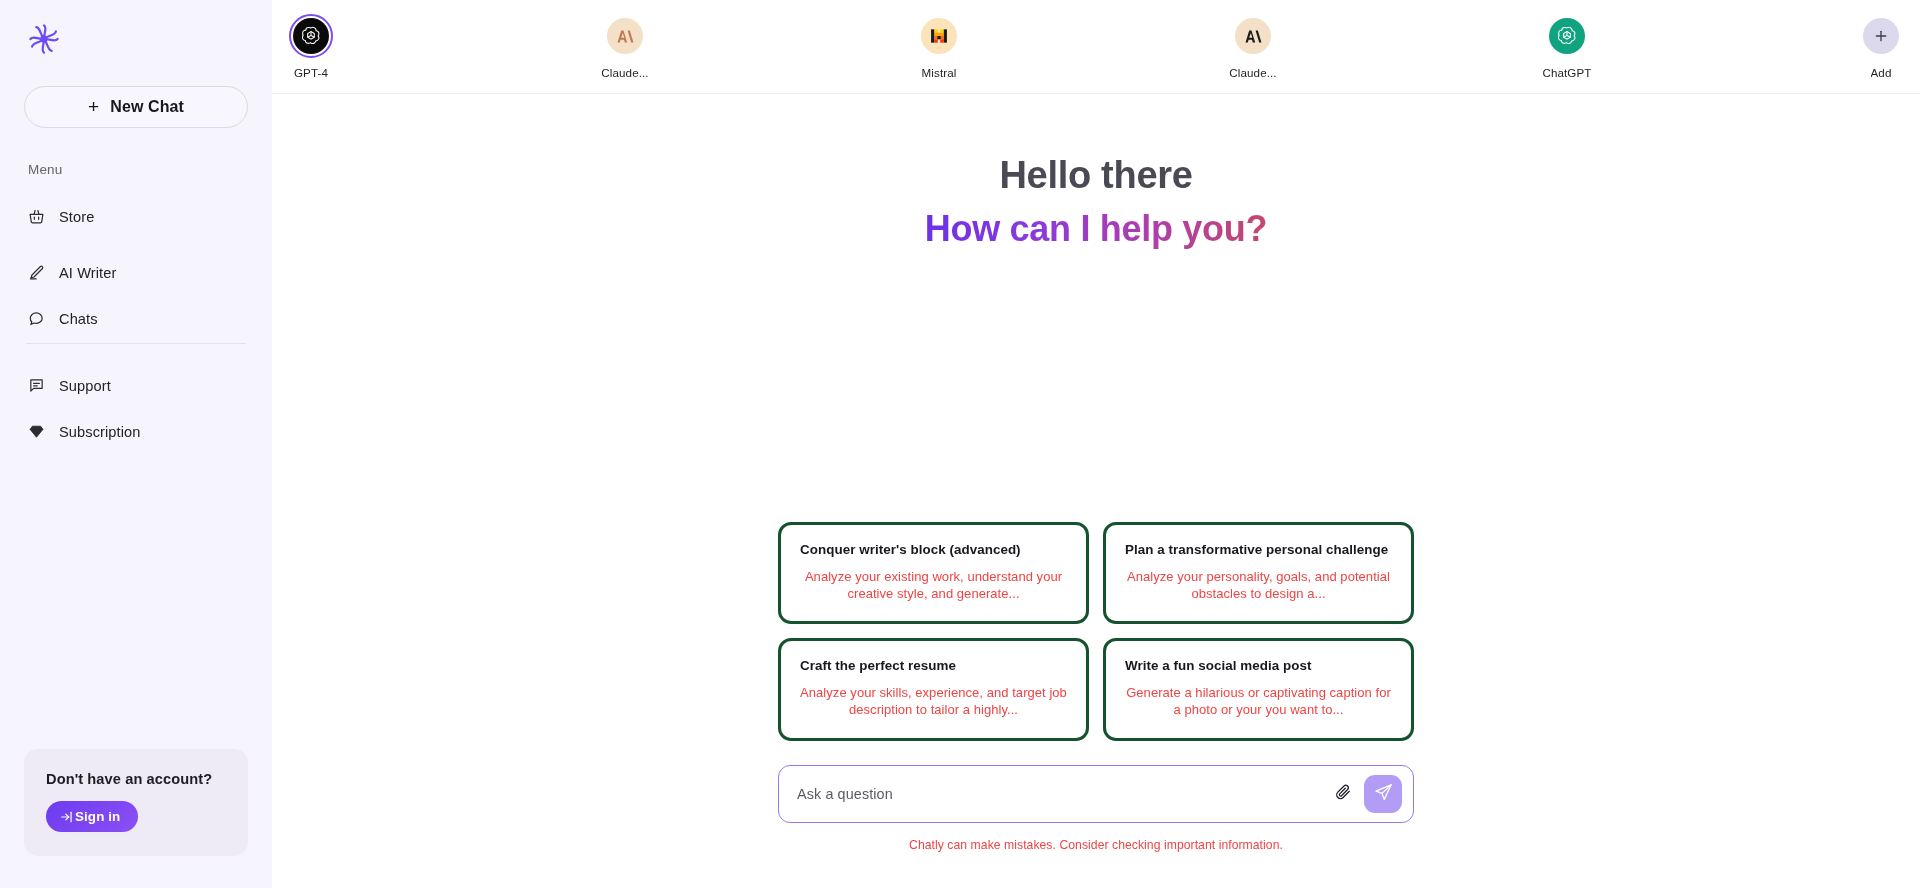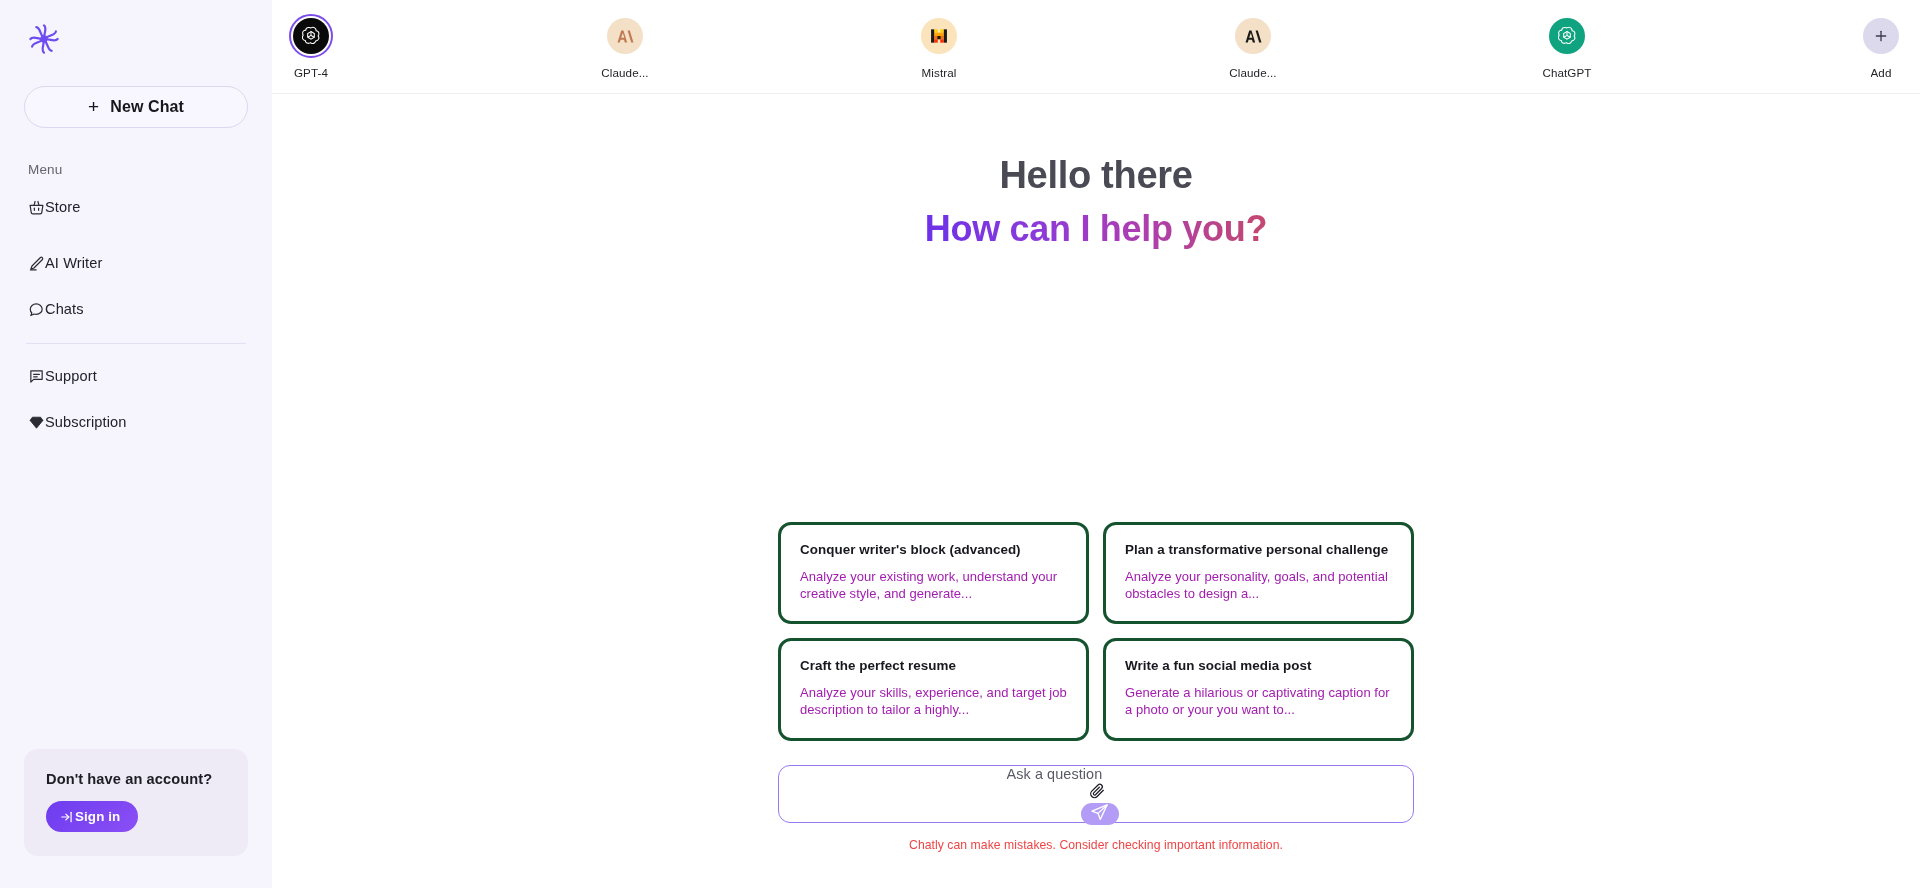--- a/index.html
+++ b/index.html
@@ -44,21 +44,21 @@
     margin-top: 34px;
     font-size: 13.5px;
     color: #65646f;
     padding-left: 4px;
     letter-spacing: .15px;
   }
 
   .nav-group { margin-top: 12px; display: flex; flex-direction: column; }
   .nav-item {
     height: 36px;
-    display: flex; align-items: center; 
+    display: flex; align-items: flex-end; gap: 14px;
     padding-left: 4px;
     cursor: pointer;
     color: #22222a;
     font-size: 14.6px;
     border-radius: 8px;
     letter-spacing: .1px;
   }
   .nav-item .ic { width: 17px; height: 17px; display:flex; align-items:center; justify-content:center; flex: 0 0 17px; }
   .nav-item .ic svg { display: block; }
   .nav-gap { height: 10px; }
@@ -166,32 +166,31 @@
     padding: 17px 19px 19px 19px;
     background: #fff;
     cursor: pointer;
     min-height: 92px;
   }
   .card-title {
     font-size: 13.4px; font-weight: 700; color: #18181f;
     margin-bottom: 9px; letter-spacing: .05px; line-height: 1.25;
   }
   .card-desc {
-    font-size: 13px; color: #a21caf; line-height: 1.33; letter-spacing: .05px;
+    font-size: 13px; color: #ef4444; line-height: 1.33; letter-spacing: .05px; text-align: center;
   }
 
   .composer {
     margin-top: 24px;
     height: 58px;
     border: 1.6px solid #9a79f0;
     border-radius: 12px;
     display: flex; align-items: center;
     padding: 0 11px 0 18px;
     background: #fff;
-    flex-direction: column;
   }
   .composer-input {
     flex: 1 1 auto;
     border: none; outline: none; background: transparent;
     font-size: 14.4px; color: #1b1b22;
     font-family: inherit; height: 100%;
     letter-spacing: .1px;
   }
   .composer-input::placeholder { color: #5a5a66; }
   .attach-btn {

